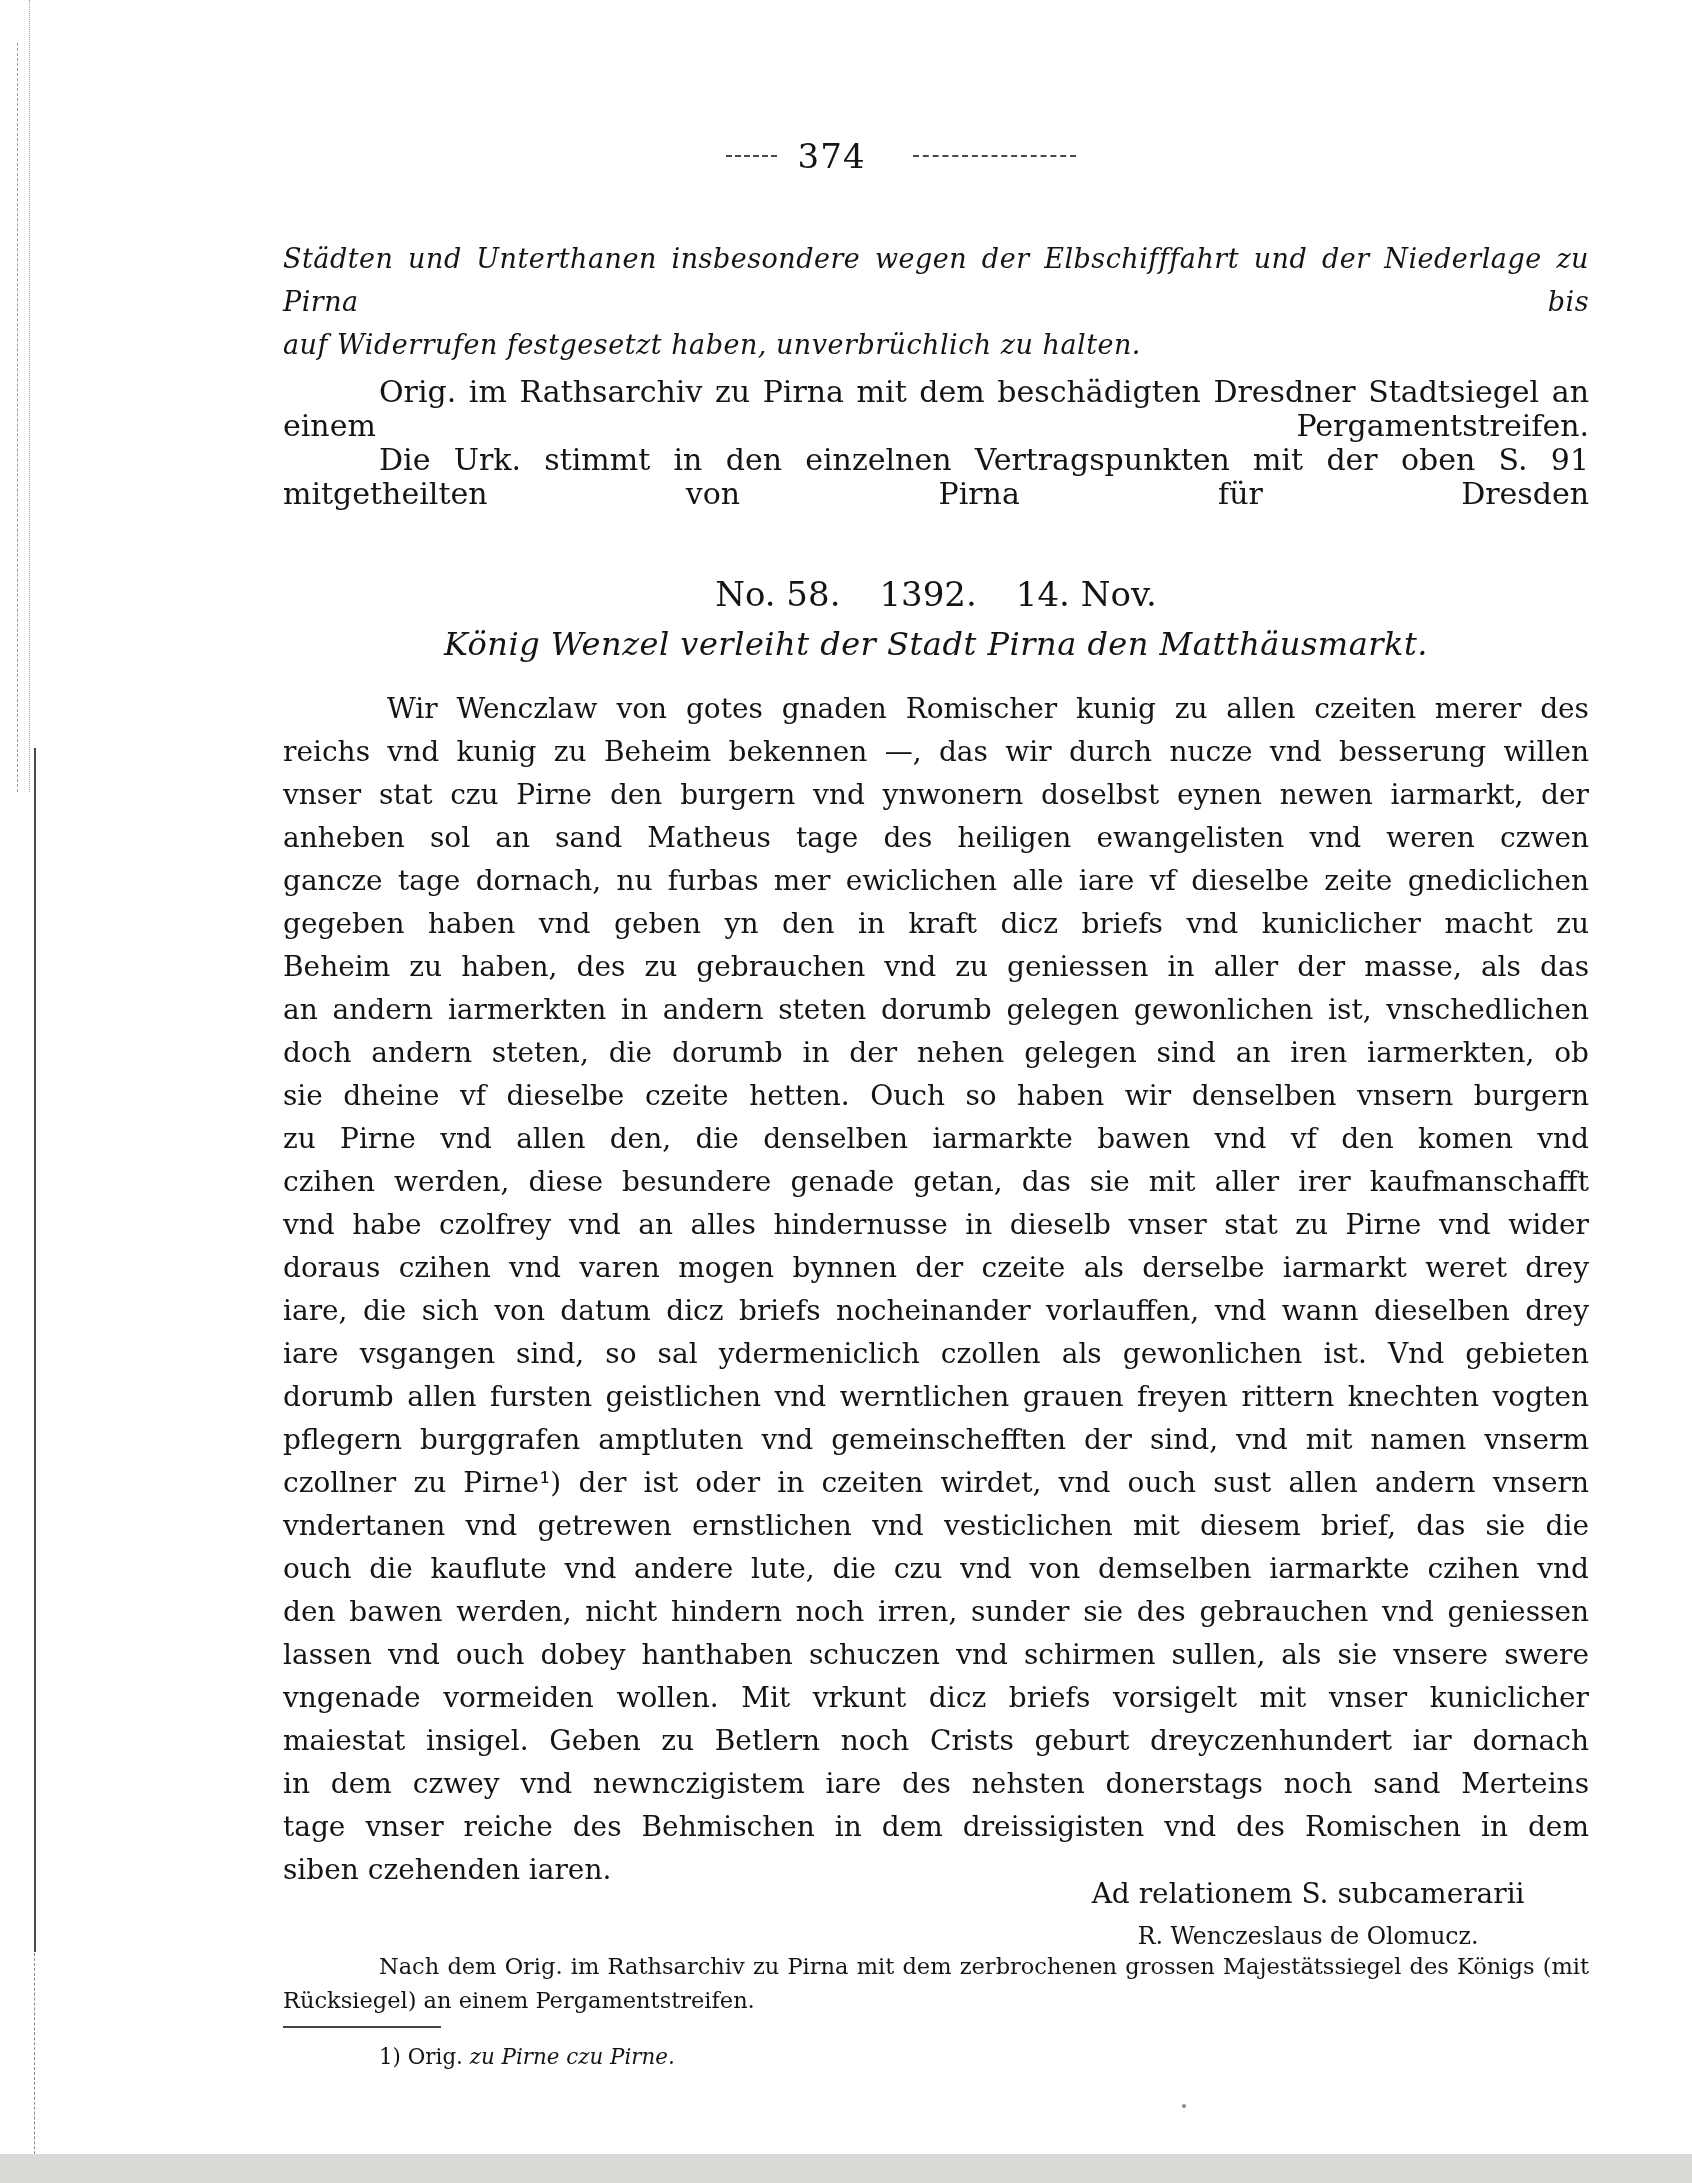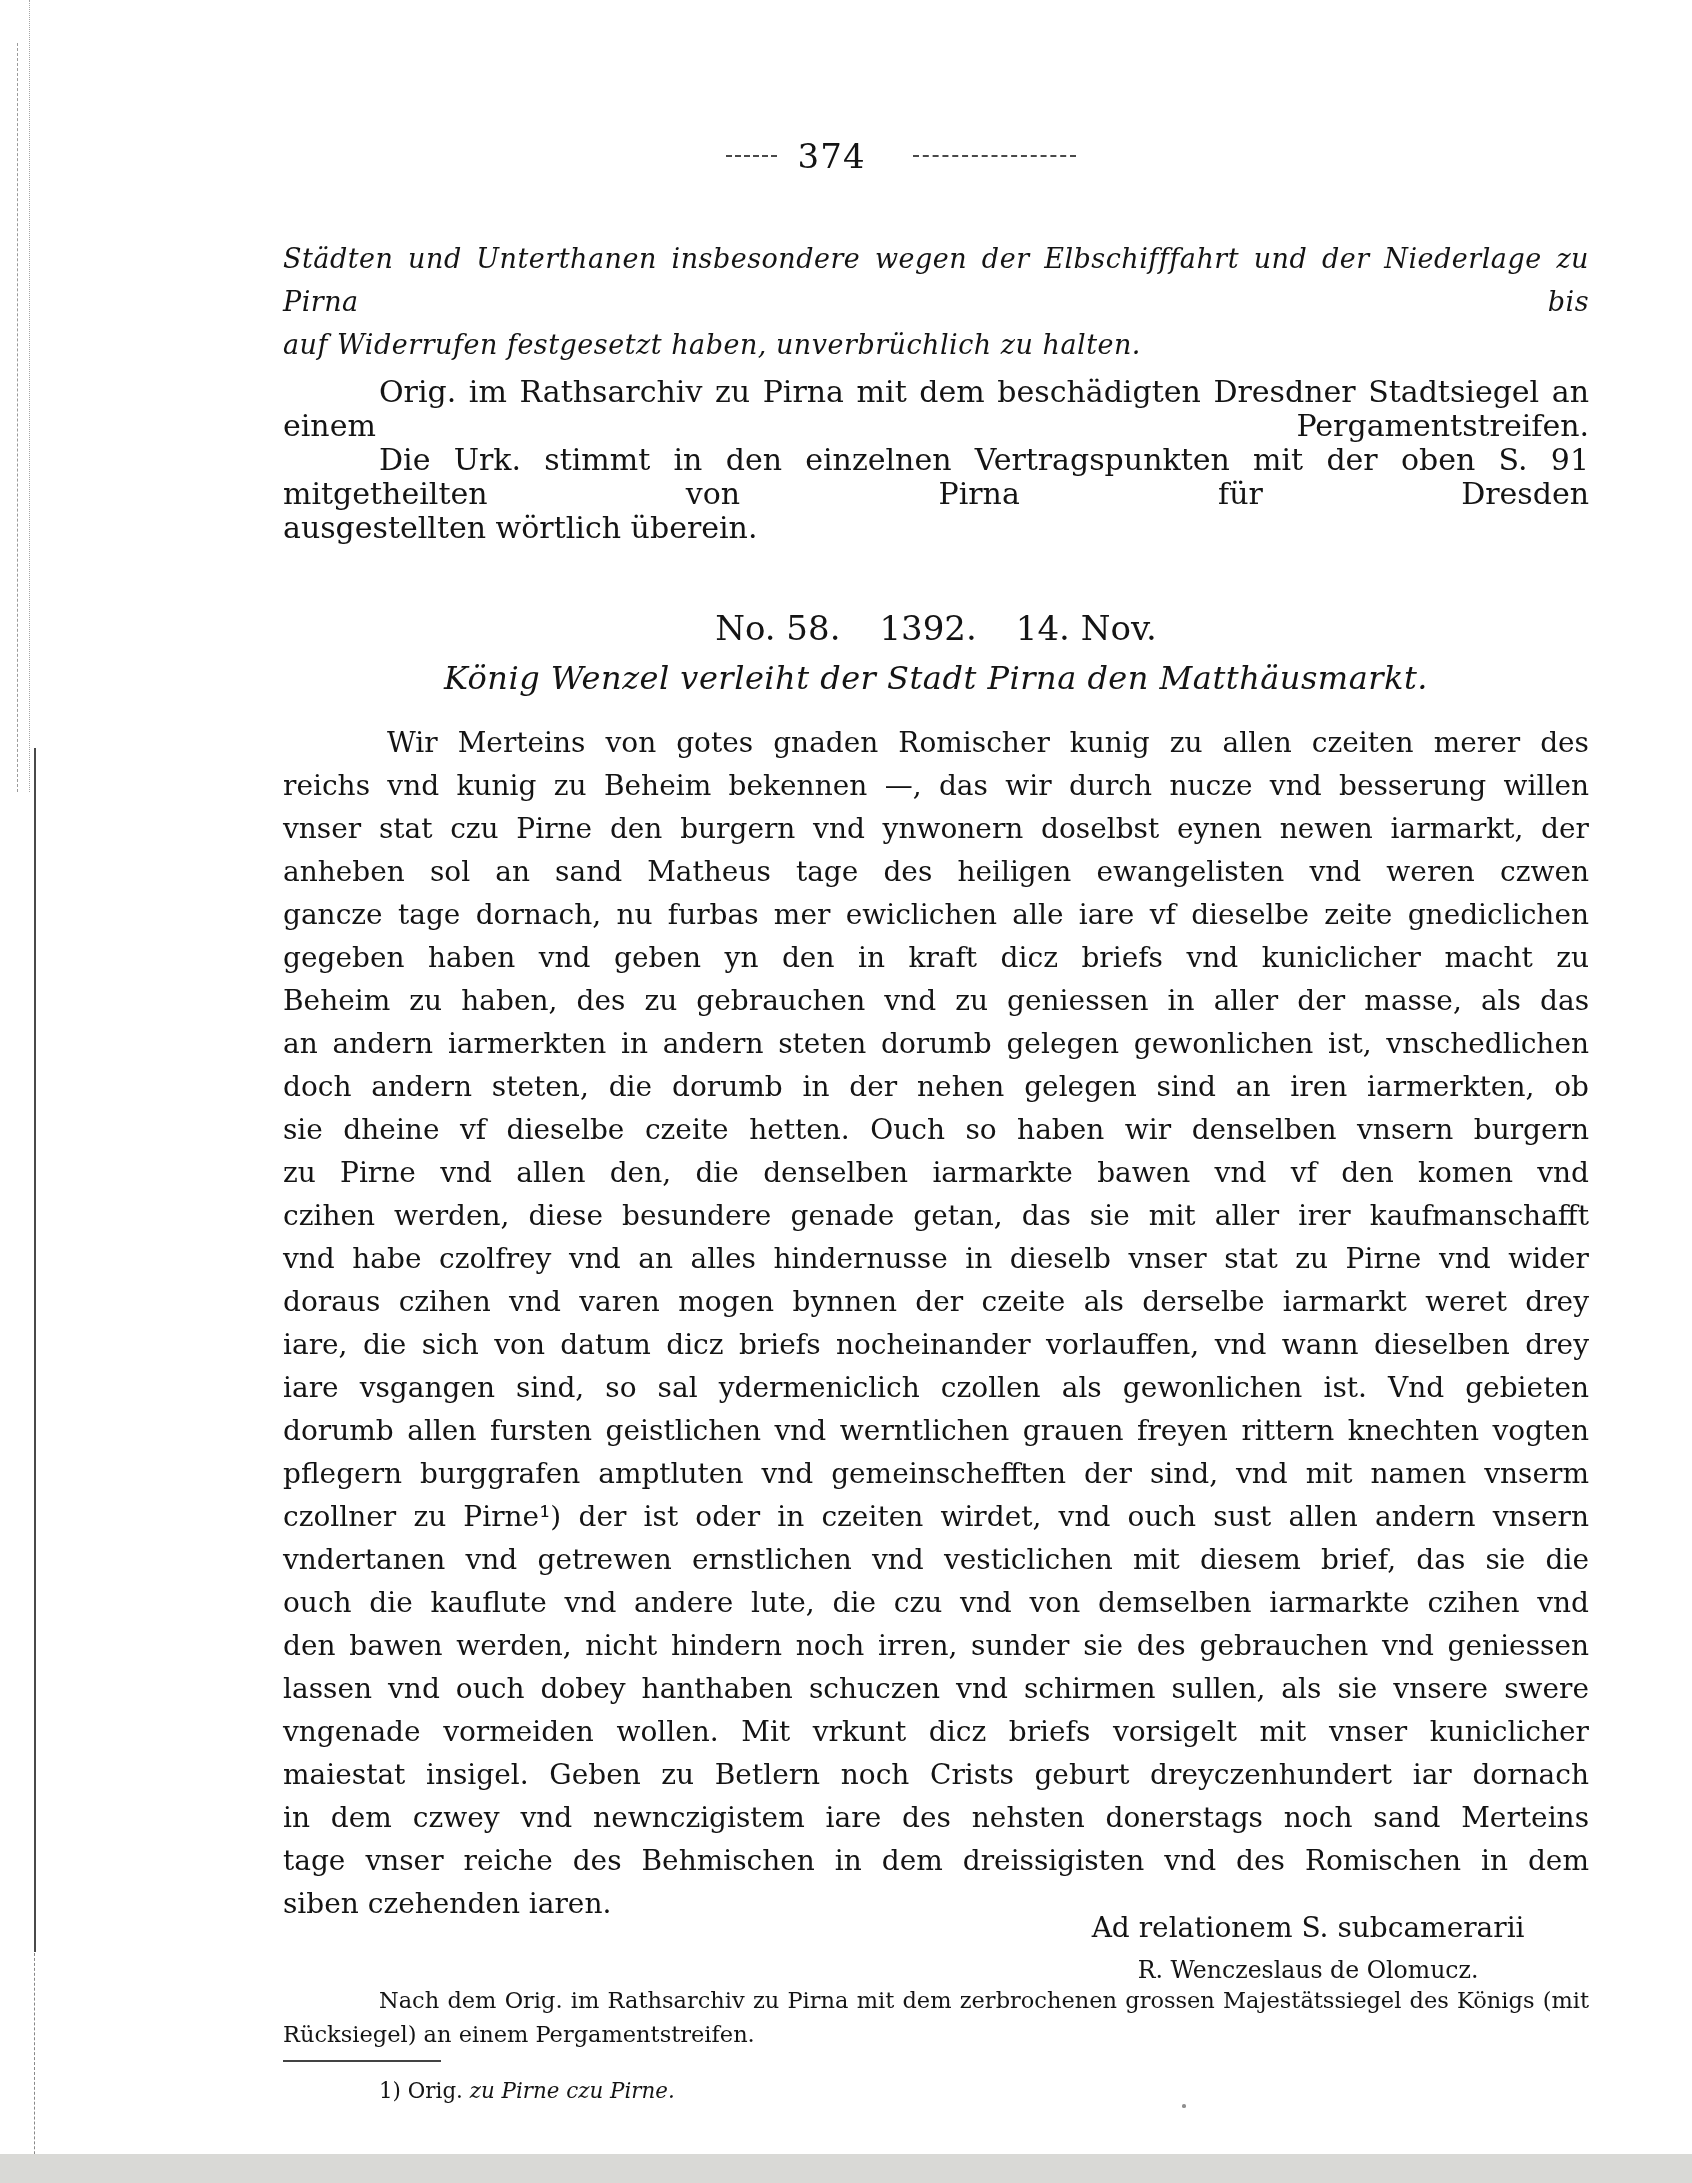--- a/index.html
+++ b/index.html
@@ -126,33 +126,32 @@
         <div class="line first">Städten und Unterthanen insbesondere wegen der Elbschifffahrt und der Niederlage zu Pirna bis</div>
         <div class="line last">auf Widerrufen festgesetzt haben, unverbrüchlich zu halten.</div>
       </div>
 
     <div class="provenance">
       <div class="para force-last-justify">
           <div class="line first last">Orig. im Rathsarchiv zu Pirna mit dem beschädigten Dresdner Stadtsiegel an einem Pergamentstreifen.</div>
         </div>
       <div class="para">
           <div class="line first">Die Urk. stimmt in den einzelnen Vertragspunkten mit der oben S. 91 mitgetheilten von Pirna für Dresden</div>
-          <div class="line last">ausgestellten wörtlich überein.</div>
         </div>
     </div>
 
     <div class="heading">
       <span>No. 58.</span>
       <span>1392.</span>
       <span>14. Nov.</span>
     </div>
     <div class="subtitle">König Wenzel verleiht der Stadt Pirna den Matthäusmarkt.</div>
 
     <div class="body-text">
-        <div class="line first">Wir Merteins von gotes gnaden Romischer kunig zu allen czeiten merer des</div>
+        <div class="line first">Wir Wenczlaw von gotes gnaden Romischer kunig zu allen czeiten merer des</div>
         <div class="line">reichs vnd kunig zu Beheim bekennen —, das wir durch nucze vnd besserung willen</div>
         <div class="line">vnser stat czu Pirne den burgern vnd ynwonern doselbst eynen newen iarmarkt, der</div>
         <div class="line">anheben sol an sand Matheus tage des heiligen ewangelisten vnd weren czwen</div>
         <div class="line">gancze tage dornach, nu furbas mer ewiclichen alle iare vf dieselbe zeite gnediclichen</div>
         <div class="line">gegeben haben vnd geben yn den in kraft dicz briefs vnd kuniclicher macht zu</div>
         <div class="line">Beheim zu haben, des zu gebrauchen vnd zu geniessen in aller der masse, als das</div>
         <div class="line">an andern iarmerkten in andern steten dorumb gelegen gewonlichen ist, vnschedlichen</div>
         <div class="line">doch andern steten, die dorumb in der nehen gelegen sind an iren iarmerkten, ob</div>
         <div class="line">sie dheine vf dieselbe czeite hetten. Ouch so haben wir denselben vnsern burgern</div>
         <div class="line">zu Pirne vnd allen den, die denselben iarmarkte bawen vnd vf den komen vnd</div>

